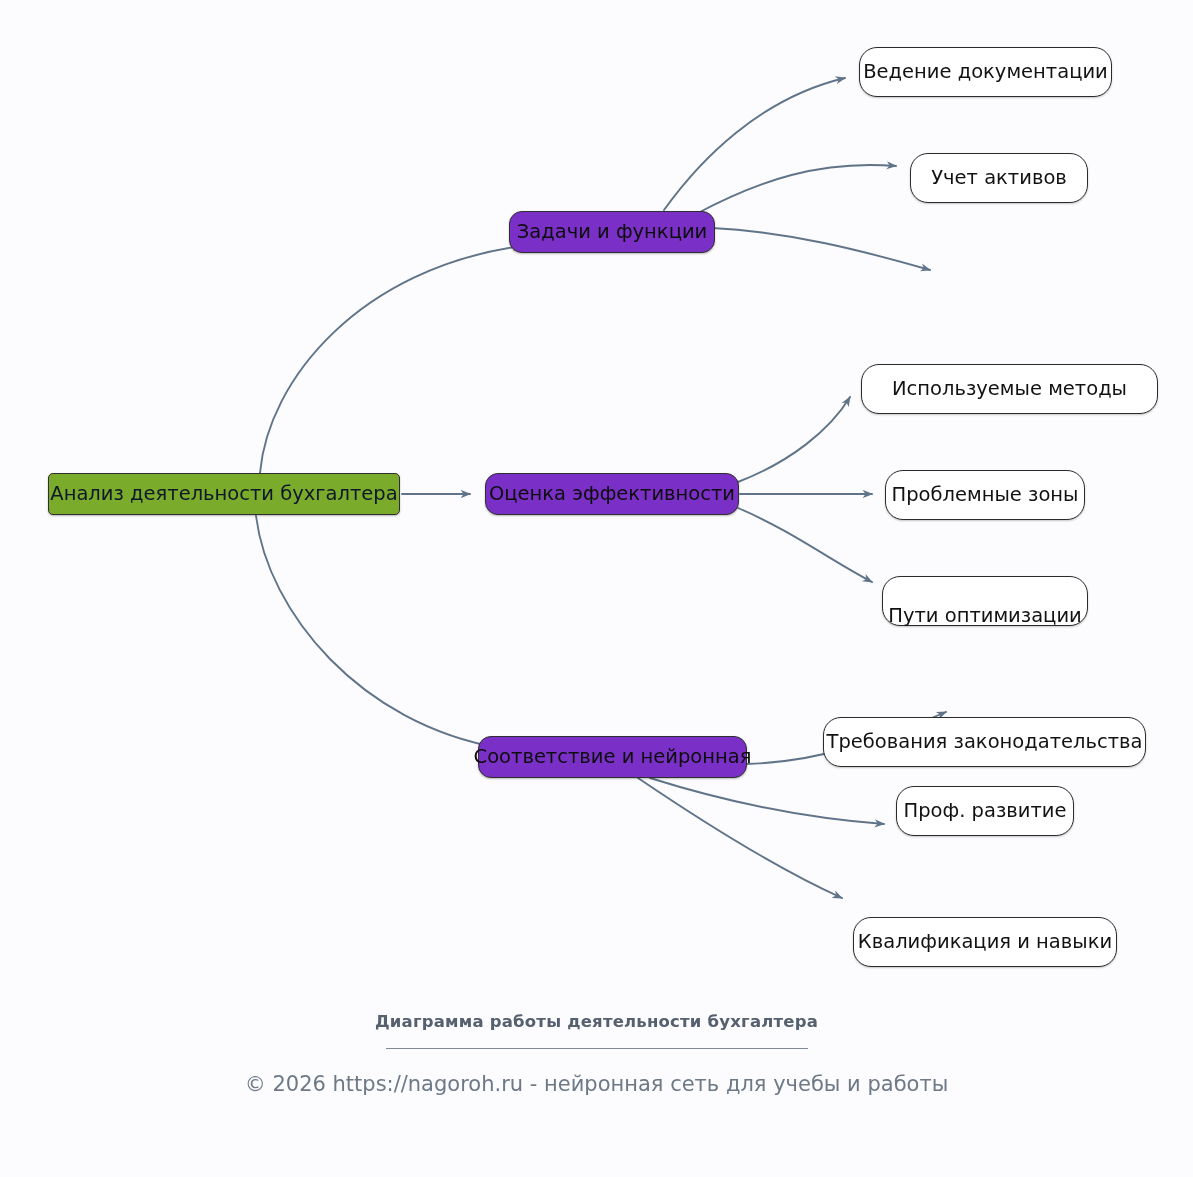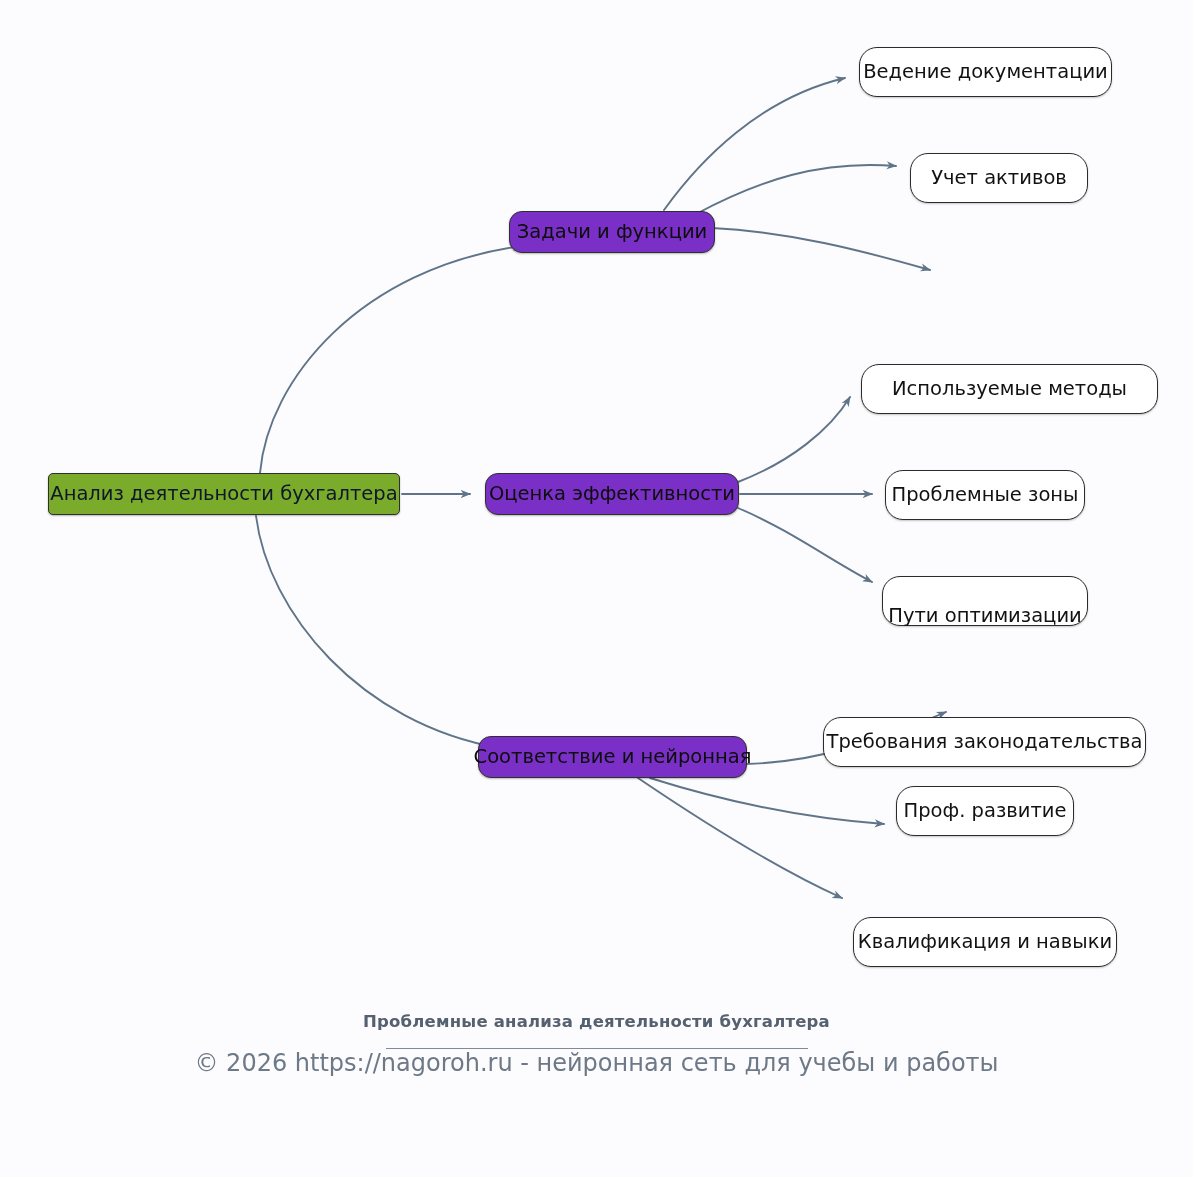--- a/index.html
+++ b/index.html
@@ -75,21 +75,22 @@
     color: #56616f;
     letter-spacing: 0.2px;
   }
   #footer-rule {
     width: 422px;
     height: 0;
     margin: 17px auto 0 auto;
     border-top: 1.6px solid #7f8b98;
   }
   #footer-copy {
-    font-size: 24px;
+    margin-top: 23px;
+    font-size: 21px;
     color: #6d7987;
   }
 </style>
 </head>
 <body>
 
 <div id="page">
 
   <svg id="edges" viewBox="0 0 1193 1177" xmlns="http://www.w3.org/2000/svg">
     <defs>
@@ -147,18 +148,18 @@
     <span class="node-label">Требования законодательства</span>
   </div>
   <div class="node node-leaf" style="left: 896px; top: 786px; width: 178px; height: 50px;">
     <span class="node-label">Проф. развитие</span>
   </div>
   <div class="node node-leaf" style="left: 853px; top: 892px; width: 264px; height: 50px; margin-top: 25px;">
     <span class="node-label">Квалификация и навыки</span>
   </div>
 
   <div id="footer">
-    <div id="footer-title">Проблемные анализа деятельности бухгалтера</div>
+    <div id="footer-title">Диаграмма работы деятельности бухгалтера</div>
     <div id="footer-rule"></div>
     <div id="footer-copy">© 2026 https://nagoroh.ru - нейронная сеть для учебы и работы</div>
   </div>
 
 </div>
 
 </body></html>

